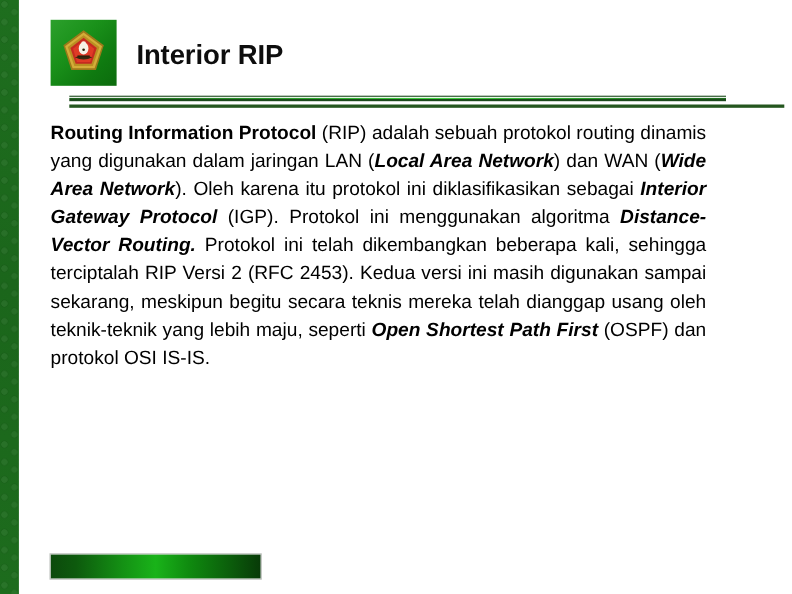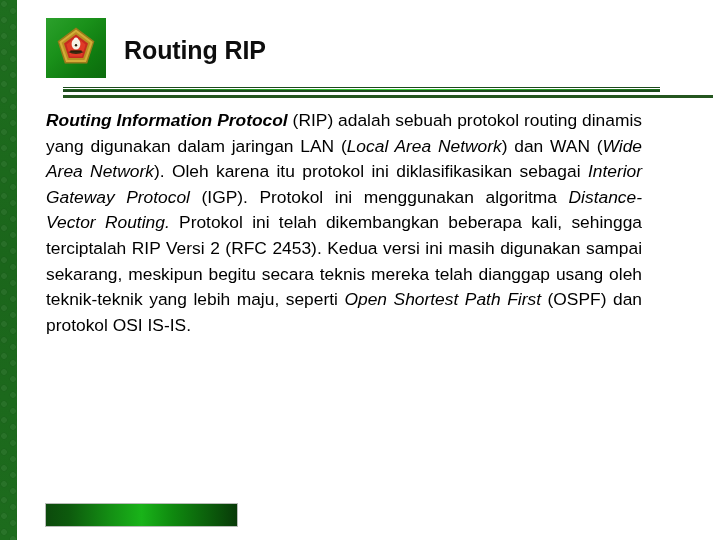--- a/index.html
+++ b/index.html
@@ -123,23 +123,23 @@
     font-size: 17.4px;
     line-height: 25.6px;
     color: #000000;
     text-align: justify;
     text-justify: inter-word;
     font-weight: normal;
   }
   .body-copy p {
     margin: 0;
   }
-  .bi { font-weight: bold; font-style: italic; }
+  .bi { font-weight: bold; }
   .b  { font-weight: normal; }
-  .i  { font-style: italic; }
+  .i  { font-style: italic; font-weight: bold; }
 
   
   .bottom-bar {
     position: absolute;
     left: 45px;
     top: 503px;
     width: 193px;
     height: 24px;
     background: linear-gradient(90deg,
       #0c4a0c 0%,
@@ -171,21 +171,21 @@
         <polygon points="50,26 74,45 65,75 35,75 26,45" fill="#e03a26"></polygon>
         <ellipse cx="50" cy="44" rx="11" ry="14" fill="#f6f2e6"></ellipse>
         <ellipse cx="50" cy="33" rx="5.5" ry="5.5" fill="#f6f2e6"></ellipse>
         <path d="M30 64 Q50 58 70 64 Q50 74 30 64 Z" fill="#3a2a10"></path>
         <rect x="36" y="60" width="28" height="4" fill="#2d2109"></rect>
         <circle cx="50" cy="47" r="3" fill="#2d2109"></circle>
       </svg>
 
     </div>
 
-    <div class="slide-title">Routing RIP</div>
+    <div class="slide-title">Interior RIP</div>
 
     <div class="rules">
       <div class="rule-upper">
         <div class="r-dark-top"></div>
         <div class="r-bright"></div>
         <div class="r-dark-bot"></div>
       </div>
       <div class="rule-lower"></div>
     </div>
 

